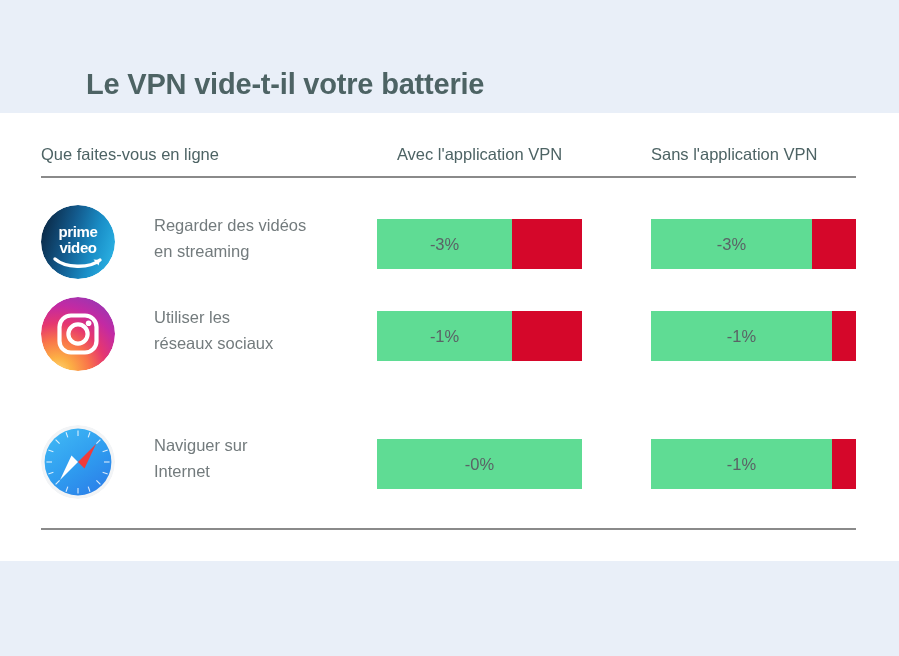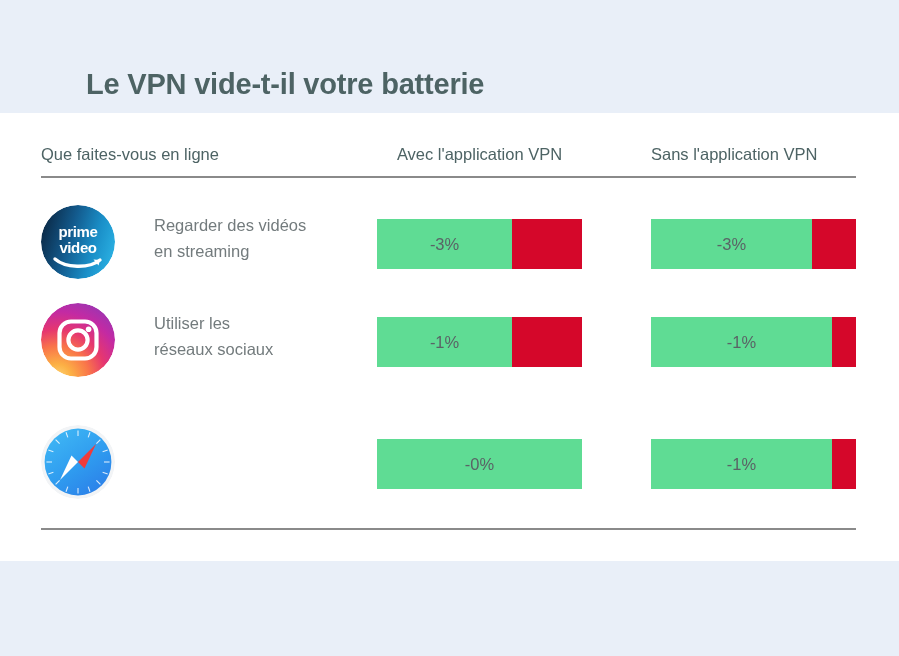--- a/index.html
+++ b/index.html
@@ -72,21 +72,21 @@
   .rule.bottom { top: 415px; }
 
   
   .row {
     position: absolute;
     left: 0;
     width: 716px;
     height: 74px;
   }
   .row.r0 { top: 92px; }
-  .row.r1 { top: 190px; padding-left: 36px; }
+  .row.r1 { top: 184px; padding-left: 36px; }
   .row.r2 { top: 312px; }
 
   .row-icon {
     position: absolute;
     left: 41px; top: 0;
     width: 74px; height: 74px;
     border-radius: 50%;
     overflow: hidden;
   }
   .row-label {
@@ -259,20 +259,22 @@
             <line x1="26.8" y1="61.6" x2="25" y2="66.7"></line>
             <line x1="7.3" y1="25" x2="12.4" y2="26.8"></line>
             <line x1="61.6" y1="47.2" x2="66.7" y2="49"></line>
             <line x1="7.3" y1="49" x2="12.4" y2="47.2"></line>
             <line x1="61.6" y1="26.8" x2="66.7" y2="25"></line>
           </g>
           <path d="M55 19 L37 37 L43.5 43.5 Z" fill="#ef3b3b"></path>
           <path d="M19 55 L37 37 L30.5 30.5 Z" fill="#ffffff"></path>
         </svg>
       </div>
+      <div class="row-label">Naviguer sur
+Internet</div>
 
       <div class="bar-group left">
         <div class="bar-green" style="width:100%">
           <span class="bar-value">-0%</span>
         </div>
       </div>
 
       <div class="bar-group right">
         <div class="bar-green" style="width:88.3%">
           <span class="bar-value">-1%</span>

